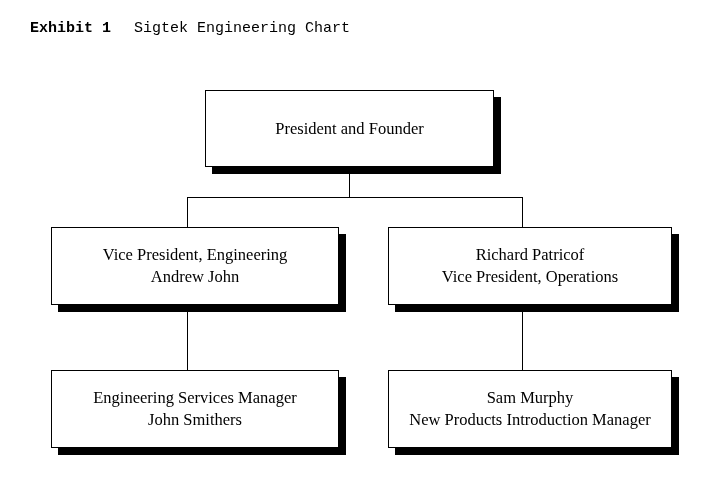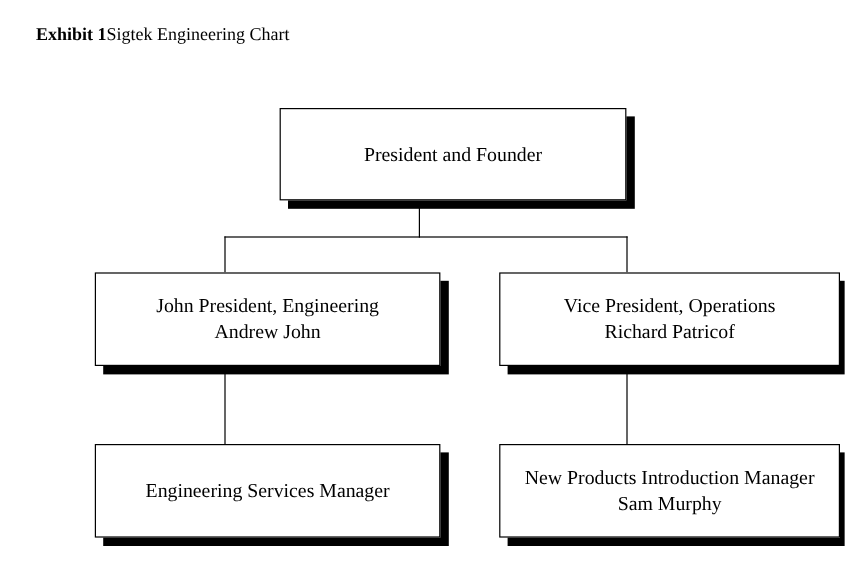--- a/index.html
+++ b/index.html
@@ -15,38 +15,39 @@
     font-family: "Liberation Serif", "DejaVu Serif", serif;
     color: #000000;
     overflow: hidden;
   }
   .exhibit-header {
     position: absolute;
     left: 30px;
     top: 20px;
     display: flex;
     align-items: baseline;
+    gap: 23px;
     font-size: 15px;
     line-height: 18px;
     white-space: nowrap;
+    font-family: Liberation Mono, monospace;
   }
   .exhibit-label { font-weight: bold; }
   .org-box {
     position: absolute;
     box-sizing: border-box;
     background: #ffffff;
     border: 1px solid #000000;
     box-shadow: 7px 7px 0 #000000;
     display: flex;
     flex-direction: column;
     justify-content: center;
     text-align: center;
     font-size: 16.5px;
     line-height: 22px;
-    margin-left: 28px;
   }
   .box-president   { left: 205px; top:  90px; width: 289px; height: 77px; }
   .box-vp-eng      { left:  51px; top: 227px; width: 288px; height: 78px; }
   .box-vp-ops      { left: 388px; top: 227px; width: 284px; height: 78px; }
   .box-esm         { left:  51px; top: 370px; width: 288px; height: 78px; }
   .box-npim        { left: 388px; top: 370px; width: 284px; height: 78px; }
   .line {
     position: absolute;
     background: #000000;
   }
@@ -72,31 +73,32 @@
   <div class="line drop-vp-eng"></div>
   <div class="line drop-vp-ops"></div>
   <div class="line link-eng-esm"></div>
   <div class="line link-ops-npim"></div>
 
   <div class="org-box box-president">
     <div>President and Founder</div>
   </div>
 
   <div class="org-box box-vp-eng">
-    <div>John President, Engineering</div>
+    <div>Vice President, Engineering</div>
     <div>Andrew John</div>
   </div>
 
   <div class="org-box box-vp-ops">
+    <div>Richard Patricof</div>
     <div>Vice President, Operations</div>
-    <div>Richard Patricof</div>
   </div>
 
   <div class="org-box box-esm">
     <div>Engineering Services Manager</div>
+    <div>John Smithers</div>
   </div>
 
   <div class="org-box box-npim">
+    <div>Sam Murphy</div>
     <div>New Products Introduction Manager</div>
-    <div>Sam Murphy</div>
   </div>
 
 </div>
 
 </body></html>

